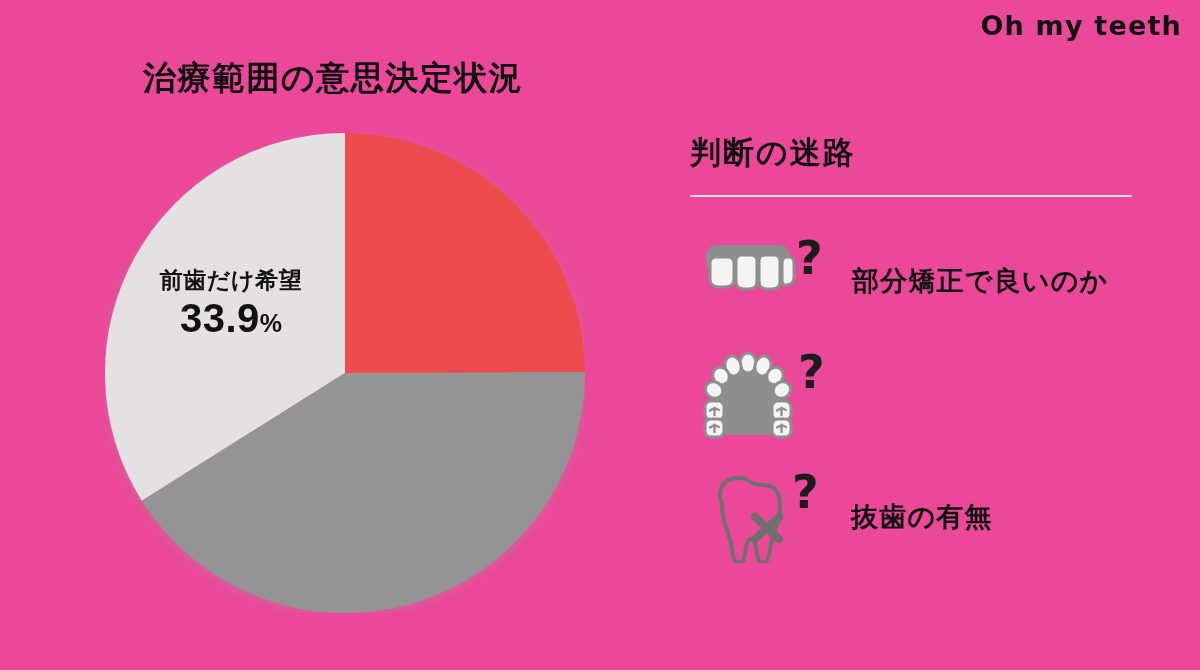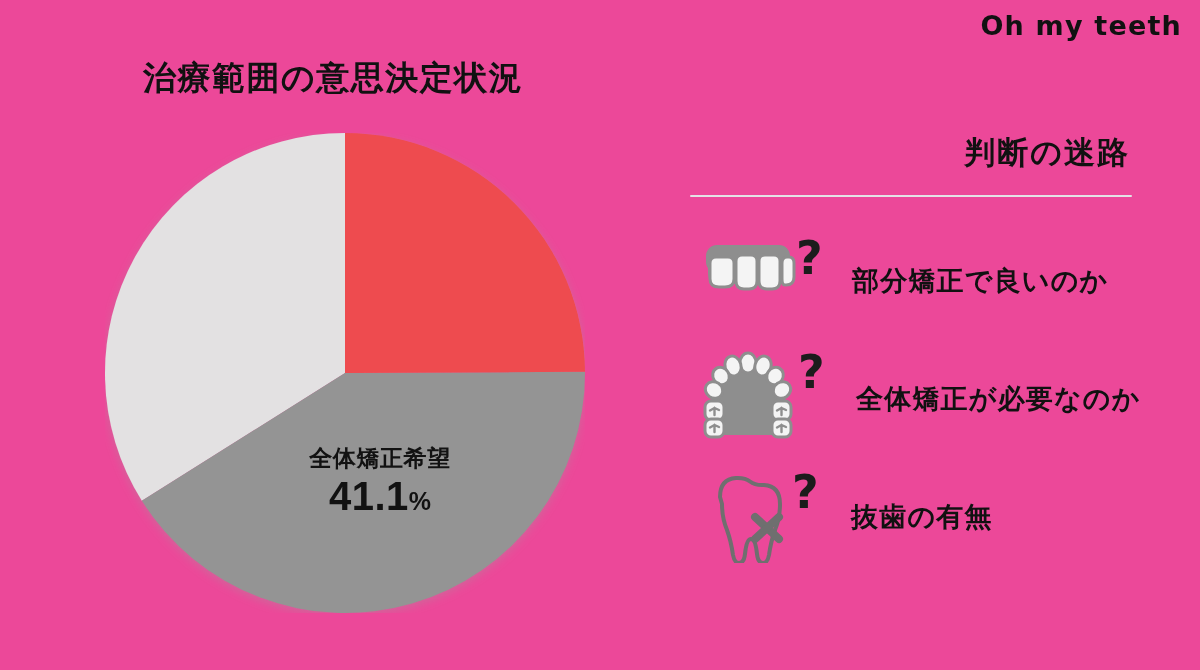--- a/index.html
+++ b/index.html
@@ -83,21 +83,21 @@
   .lbl-red   { left: 352px; top: 213px; width: 228px; color: #ffffff; }
   .lbl-gray  { left: 255px; top: 445px; width: 250px; color: #121212; }
   .lbl-light { left: 122px; top: 267px; width: 218px; color: #121212; }
 
   
   .panel-title {
     position: absolute;
     left: 690px;
     top: 132px;
     width: 440px;
-    text-align: right;
+    text-align: left;
     font-size: 31px;
     font-weight: 700;
     letter-spacing: 2px;
     color: #111111;
   }
   .panel-divider {
     position: absolute;
     left: 690px;
     top: 195px;
     width: 442px;
@@ -167,25 +167,25 @@
       </defs>
       <g filter="url(#pieShadow)">
         <path id="slice-light" d="M240,240 L36.829226320785494,367.75616119228613 A240,240 0 0,1 239.99999999999994,0 Z" fill="#e3e1e2"></path>
         <path id="slice-gray" d="M240,240 L479.9973298741714,238.86789873767222 A240,240 0 0,1 36.829226320785494,367.75616119228613 Z" fill="#949494"></path>
         <path id="slice-red" d="M240,240 L240.00000000000003,0 A240,240 0 0,1 479.9973298741714,238.86789873767222 Z" fill="#ee4b4f"></path>
       </g>
     </svg>
   </div>
 
 
-  <div class="slice-label lbl-gray">
-    <span class="name">全体矯正希望</span>
-    <span class="val"><span>41.1</span><span class="pct">%</span></span>
+
+  <div class="slice-label lbl-light">
+    <span class="name">前歯だけ希望</span>
+    <span class="val"><span>33.9</span><span class="pct">%</span></span>
   </div>
-
 
   <div class="panel-title">判断の迷路</div>
   <div class="panel-divider"></div>
 
   <div class="qlist">
 
     <div class="qrow row-0">
       <div class="qicon">
         <svg width="100" height="80" viewBox="0 0 100 80">
           <g>
@@ -223,21 +223,20 @@
             <g stroke="#8e8e8e" stroke-width="2.4" stroke-linecap="round" fill="none">
               <path d="M14.5,59 v7 M10,61.5 l4.5,-2.5 M19,61 l-4.5,-2"></path>
               <path d="M81.5,59 v7 M77,61.5 l4.5,-2.5 M86,61 l-4.5,-2"></path>
               <path d="M14.5,76 v7 M10,78.5 l4.5,-2.5 M19,78 l-4.5,-2"></path>
               <path d="M81.5,76 v7 M77,78.5 l4.5,-2.5 M86,78 l-4.5,-2"></path>
             </g>
           </g>
         </svg>
         <span class="qmark">?</span>
       </div>
-      <div class="qtext">全体矯正が必要なのか</div>
     </div>
 
     <div class="qrow row-2">
       <div class="qicon">
         <svg width="100" height="96" viewBox="0 0 100 96">
           <path d="M20,30 q0,-18 16,-19 q9,-0.5 14,3.5 q5,4 14,3.5 q16,1 16,19 q0,14 -5,26 q-4,11 -6,25 q-1.5,8 -6,8 q-5,0 -6,-9 q-1.5,-15 -6,-15 q-4.5,0 -6,15 q-1,9 -6,9 q-4.5,0 -6,-8 q-2,-14 -6,-25 q-5,-12 -5,-26 Z" fill="none" stroke="#6f6f6f" stroke-width="4" stroke-linejoin="round"></path>
           <g stroke="#6f6f6f" stroke-width="8" stroke-linecap="round">
             <line x1="55" y1="50" x2="79" y2="72"></line>
             <line x1="79" y1="50" x2="55" y2="72"></line>
           </g>

